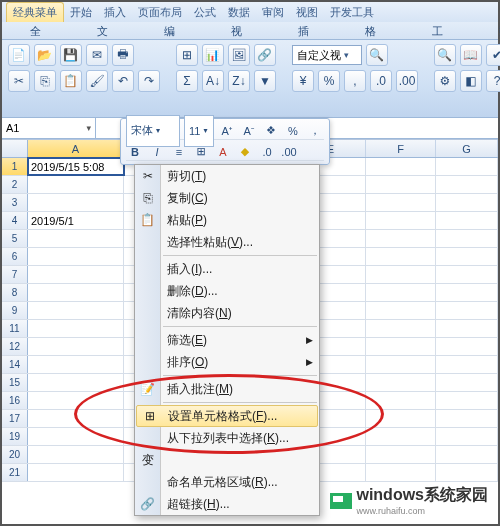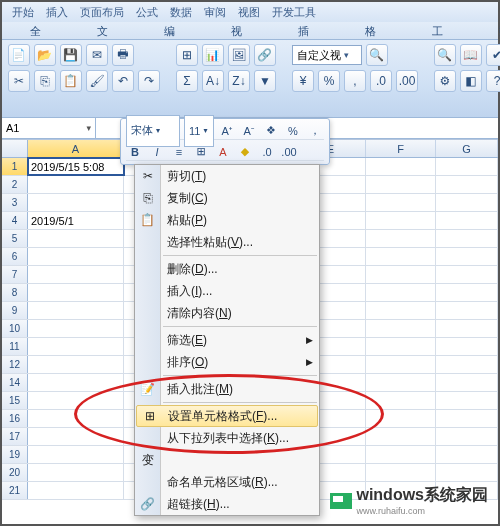--- a/index.html
+++ b/index.html
@@ -145,20 +145,21 @@
     top:3px;left:3px;
   }
   .wm-sub{font-size:9px;font-weight:normal;color:#888;display:block;}
 </style>
 </head>
 <body>
 
 <div class="frame">
 
   <div class="tabs">
+    <span class="active">经典菜单</span>
     <span>开始</span>
     <span>插入</span>
     <span>页面布局</span>
     <span>公式</span>
     <span>数据</span>
     <span>审阅</span>
     <span>视图</span>
     <span>开发工具</span>
   </div>
 
@@ -360,30 +361,20 @@
           <div class="rowhead">9</div>
           <div class="cell" style="width: 96px;"></div>
           <div class="cell" style="width: 70px;"></div>
           <div class="cell" style="width: 70px;"></div>
           <div class="cell" style="width: 32px;"></div>
           <div class="cell" style="width: 70px;"></div>
           <div class="cell" style="width: 70px;"></div>
           <div class="cell" style="width: 62px;"></div>
         </div>
         <div class="row">
-          <div class="rowhead">10</div>
-          <div class="cell" style="width: 96px;"></div>
-          <div class="cell" style="width: 70px;"></div>
-          <div class="cell" style="width: 70px;"></div>
-          <div class="cell" style="width: 32px;"></div>
-          <div class="cell" style="width: 70px;"></div>
-          <div class="cell" style="width: 70px;"></div>
-          <div class="cell" style="width: 62px;"></div>
-        </div>
-        <div class="row">
           <div class="rowhead">11</div>
           <div class="cell" style="width: 96px;"></div>
           <div class="cell" style="width: 70px;"></div>
           <div class="cell" style="width: 70px;"></div>
           <div class="cell" style="width: 32px;"></div>
           <div class="cell" style="width: 70px;"></div>
           <div class="cell" style="width: 70px;"></div>
           <div class="cell" style="width: 62px;"></div>
         </div>
         <div class="row">
@@ -482,24 +473,24 @@
         </div>
         <div class="cm-item">
           <span class="ico">📋</span>
           <span>粘贴(<span class="underline-key">P</span>)</span>
         </div>
         <div class="cm-item">
           <span>选择性粘贴(<span class="underline-key">V</span>)...</span>
         </div>
         <div class="cm-sep"></div>
         <div class="cm-item">
+          <span>插入(<span class="underline-key">I</span>)...</span>
+        </div>
+        <div class="cm-item">
           <span>删除(<span class="underline-key">D</span>)...</span>
-        </div>
-        <div class="cm-item">
-          <span>插入(<span class="underline-key">I</span>)...</span>
         </div>
         <div class="cm-item">
           <span>清除内容(<span class="underline-key">N</span>)</span>
         </div>
         <div class="cm-sep"></div>
         <div class="cm-item">
           <span>筛选(<span class="underline-key">E</span>)</span>
           <span class="arrow">▶</span>
         </div>
         <div class="cm-item">

